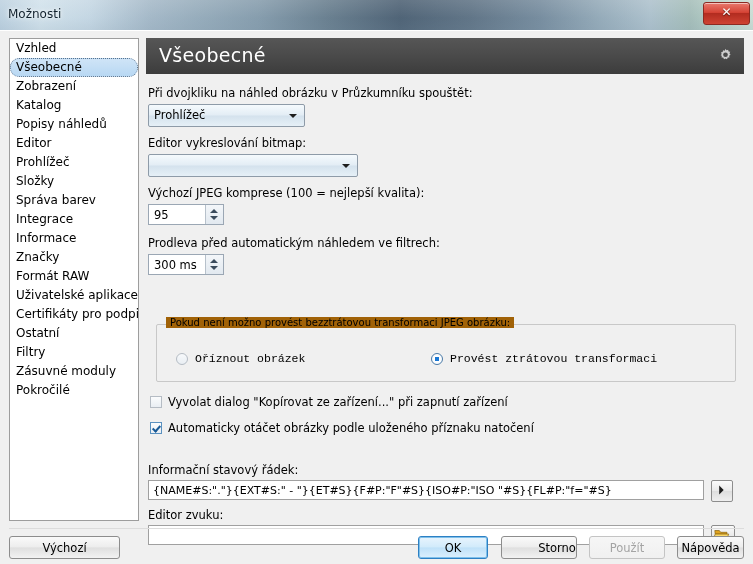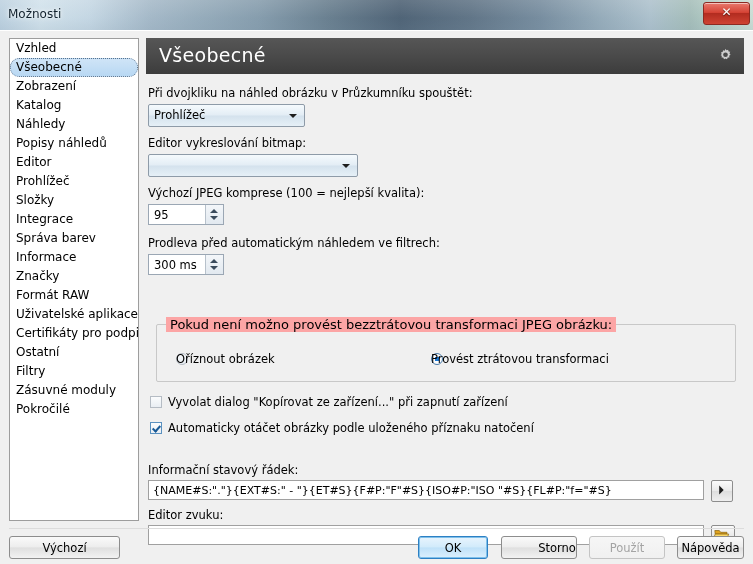--- a/index.html
+++ b/index.html
@@ -163,23 +163,23 @@
   .spin .dn { top: 11px; border-top: 4px solid #3a4b5c; }
 
   
   .groupbox {
     position: absolute;
     border: 1px solid #c8c8c8;
     border-radius: 2px;
   }
   .groupbox > .gb-title {
     position: absolute; left: 9px; top: -8px;
-    background: #fca5a5;
+    background: #a16207;
     padding: 0 4px;
-    font-size: 13px;
+    font-size: 10px;
     white-space: nowrap;
   }
 
   
   .radio {
     position: absolute;
     cursor: pointer;
   }
   .radio .dot {
     position: absolute; left: 0; top: 1px;
@@ -187,23 +187,24 @@
     border-radius: 50%;
     border: 1px solid #b5bcc4;
     background: linear-gradient(180deg, #f7f9fb, #e9eef3);
     box-sizing: border-box;
   }
   .radio.on .dot {
     border: 1px solid #4b7ba8;
     background: radial-gradient(circle at 50% 50%, #1977d4 0%, #1977d4 32%, #ffffff 36%, #f0f5fa 100%);
   }
   .radio .lbl {
-    position: absolute; left: 0; top: 0;
-    font-size: 11.5px;
-    white-space: nowrap;
+    position: absolute; left: 19px; top: 0;
+    font-size: 11.5px;
+    white-space: nowrap;
+    font-family: Liberation Mono, monospace;
   }
 
   
   .check {
     position: absolute;
     cursor: pointer;
   }
   .check .box {
     position: absolute; left: 0; top: 1px;
     width: 12px; height: 12px;
@@ -291,27 +292,26 @@
     </div>
   </div>
 
   <div id="body">
 
     <div id="sidebar">
         <div class="side-item"><span>Vzhled</span></div>
         <div class="side-item selected"><span>Všeobecné</span></div>
         <div class="side-item"><span>Zobrazení</span></div>
         <div class="side-item"><span>Katalog</span></div>
-        <div class="side-item"><span>Náhledy</span></div>
         <div class="side-item"><span>Popisy náhledů</span></div>
         <div class="side-item"><span>Editor</span></div>
         <div class="side-item"><span>Prohlížeč</span></div>
         <div class="side-item"><span>Složky</span></div>
+        <div class="side-item"><span>Správa barev</span></div>
         <div class="side-item"><span>Integrace</span></div>
-        <div class="side-item"><span>Správa barev</span></div>
         <div class="side-item"><span>Informace</span></div>
         <div class="side-item"><span>Značky</span></div>
         <div class="side-item"><span>Formát RAW</span></div>
         <div class="side-item"><span>Uživatelské aplikace</span></div>
         <div class="side-item"><span>Certifikáty pro podpis</span></div>
         <div class="side-item"><span>Ostatní</span></div>
         <div class="side-item"><span>Filtry</span></div>
         <div class="side-item"><span>Zásuvné moduly</span></div>
         <div class="side-item"><span>Pokročilé</span></div>
       </div>

